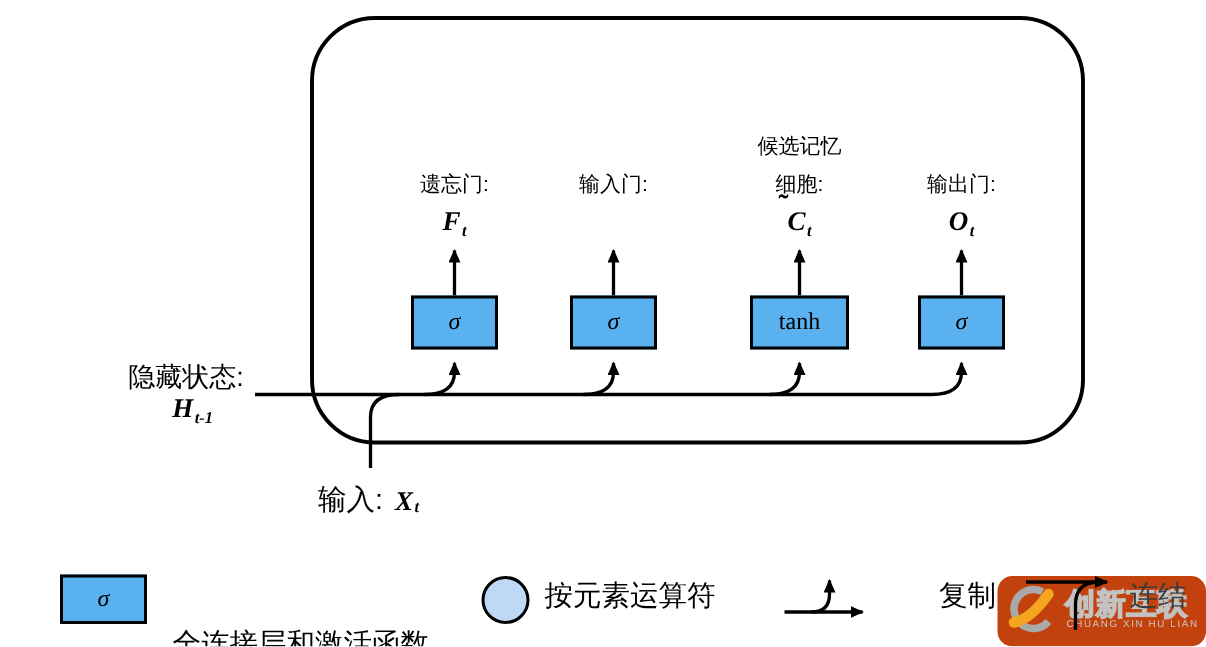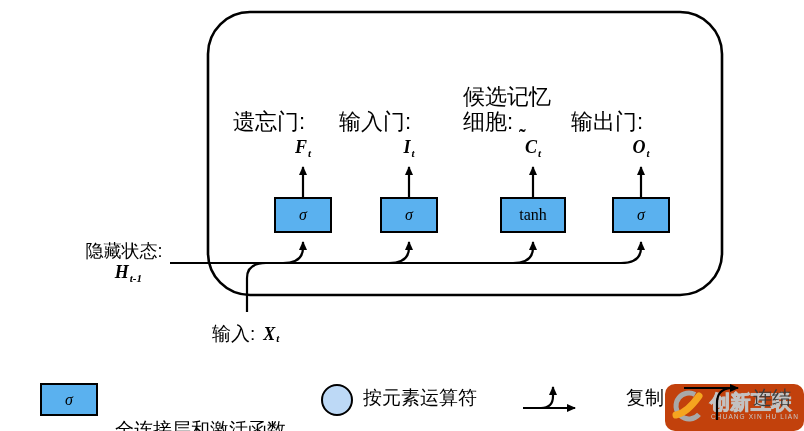--- a/index.html
+++ b/index.html
@@ -3,22 +3,22 @@
 <meta charset="utf-8">
 <style>
   html,body{margin:0;padding:0;background:#ffffff;}
   .canvas{
     position:relative;width:804px;height:431px;background:#ffffff;overflow:hidden;
     font-family:"Liberation Sans","DejaVu Sans",sans-serif;color:#000;
   }
   svg.lines{position:absolute;left:0;top:0;z-index:2;}
   
   .glabel{
-    position:absolute;top:111px;width:140px;
-    font-size:22px;line-height:22px;z-index:2;white-space:nowrap;
+    position:absolute;top:111px;width:140px;text-align:center;
+    font-size:14px;line-height:22px;z-index:2;white-space:nowrap;
   }
   .glabel.toprow{top:86px;}
   
   .gmath{
     position:absolute;top:135px;width:80px;height:26px;text-align:center;z-index:2;
   }
   .msym{
     font-family:"Liberation Serif","DejaVu Serif",serif;
     font-style:italic;font-weight:bold;font-size:18px;line-height:24px;
   }
@@ -126,23 +126,20 @@
 
   <div class="glabel toprow" style="left:463px">候选记忆</div>
   <div class="glabel" style="left:233px">遗忘门:</div>
   <div class="glabel" style="left:339px">输入门:</div>
   <div class="glabel" style="left:463px">细胞:</div>
   <div class="glabel" style="left:571px">输出门:</div>
 
   <div class="gmath" style="left:263px">
     <span class="msym">F</span><span class="msub">t</span>
   </div>
-  <div class="gmath" style="left:369px">
-    <span class="msym">I</span><span class="msub">t</span>
-  </div>
   <div class="gmath" style="left:493px">
     <span class="tilde">˜</span>
     <span class="msym">C</span><span class="msub">t</span>
   </div>
   <div class="gmath" style="left:601px">
     <span class="msym">O</span><span class="msub">t</span>
   </div>
 
   <div class="box" style="left:274px;width:58px">
     <span class="bsym it">σ</span>

